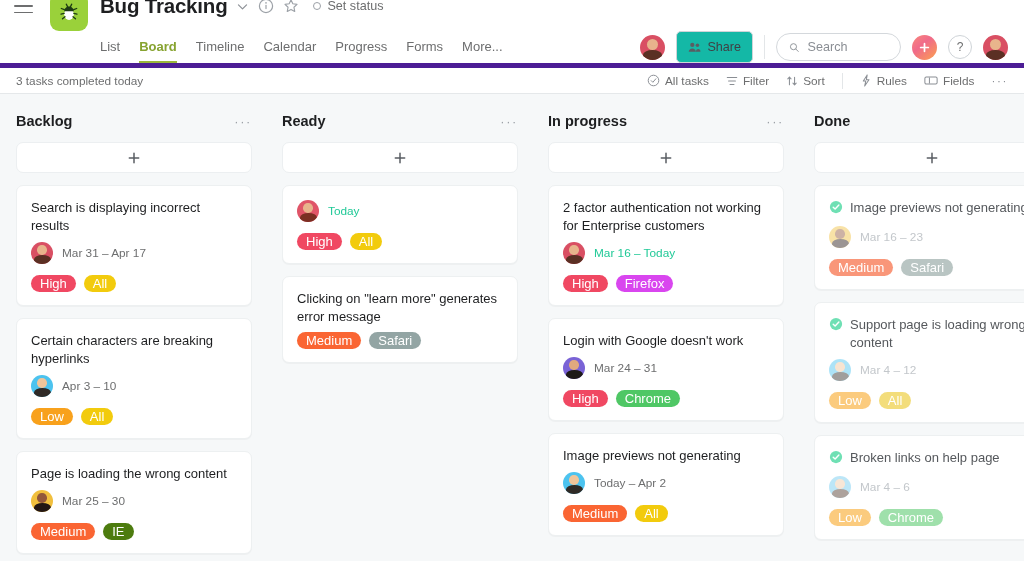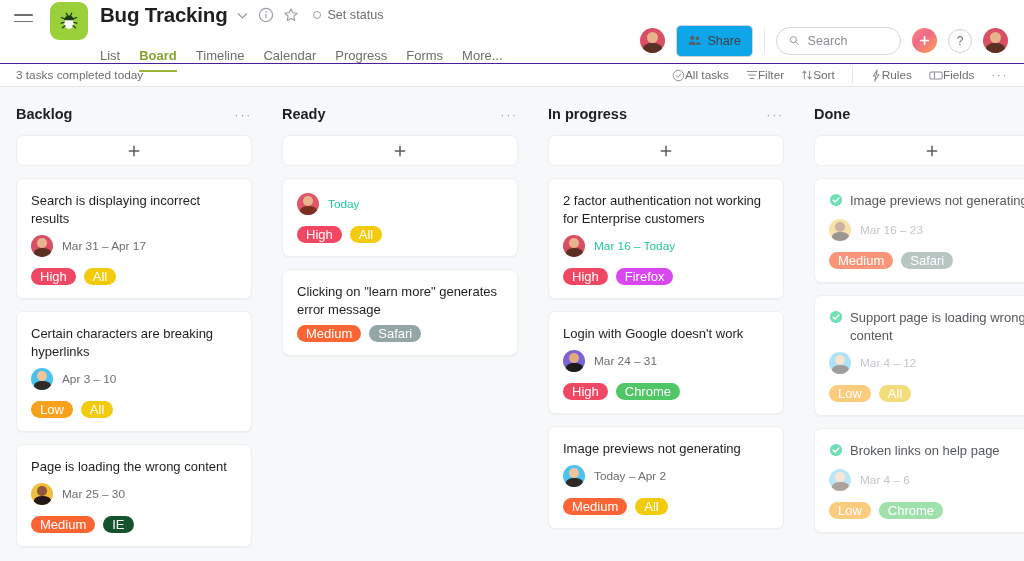--- a/index.html
+++ b/index.html
@@ -8,21 +8,21 @@
     overflow: hidden;
     font-family: "Liberation Sans", sans-serif;
     background: #f6f8f9;
     color: #1e1f21;
     -webkit-font-smoothing: antialiased;
   }
 
   
   .topbar {
     height: 63px; background: #ffffff;
-    display: flex; align-items: center;
+    display: flex; align-items: flex-end;
     padding: 0 16px 0 14px;
     position: relative;
   }
   .topbar-left { display: flex; align-items: flex-start; padding-top: 9px; }
   .hamburger {
     width: 26px; height: 26px; margin-right: 10px; margin-top: 5px;
     display: flex; flex-direction: column; justify-content: center; gap: 5px;
     cursor: pointer;
   }
   .hamburger span { display: block; height: 1.6px; width: 19px; background: #6d6e6f; border-radius: 1px; }
@@ -58,21 +58,21 @@
     padding-top: 18px;
   }
   .avatar { border-radius: 50%; flex: 0 0 auto; overflow: hidden; position: relative; }
   .av-head { position: absolute; border-radius: 50%; }
   .av-body { position: absolute; border-radius: 50% 50% 0 0; }
 
   .share-btn {
     display: flex; align-items: center; gap: 6px;
     border: 1px solid #cfd4d8; border-radius: 5px;
     height: 28px; padding: 15px 11px; font-size: 12.6px; color: #3f4145;
-    background: #0ea5e9; cursor: pointer;
+    background: #14b8a6; cursor: pointer;
   }
   .vdiv { width: 1px; height: 24px; background: #e3e6e8; }
   .search-box {
     display: flex; align-items: center; gap: 8px;
     width: 125px; height: 28px; border: 1px solid #d4d8dc; border-radius: 14px;
     padding: 0 12px; color: #878b90; font-size: 12.6px; cursor: text;
   }
   .search-box input {
     border: 0; outline: 0; font-size: 12.6px; width: 100%;
     font-family: "Liberation Sans", sans-serif; color: #3f4145; background: transparent;
@@ -84,28 +84,28 @@
     display: flex; align-items: center; justify-content: center; cursor: pointer;
   }
   .help-btn {
     width: 24px; height: 24px; border-radius: 50%; border: 1px solid #cfd4d8;
     display: flex; align-items: center; justify-content: center;
     font-size: 12px; color: #6d6e6f; cursor: pointer;
   }
 
   
   .subbar {
-    height: 24px; background: #fff; border-top: 1px solid #4c1d95;
+    height: 31px; background: #fff; border-top: 5px solid #4c1d95;
     border-bottom: 1px solid #e5e8ea;
     display: flex; align-items: center; padding: 0 16px 0 16px;
   }
   .subbar-left { font-size: 11.8px; color: #6d6e6f; }
   .subbar-right { margin-left: auto; display: flex; align-items: center; gap: 17px; }
   .sb-item {
-    display: flex; align-items: center; 
+    display: flex; align-items: center; gap: 5px;
     font-size: 11.8px; color: #6d6e6f; cursor: pointer; white-space: nowrap; text-align: right;
   }
   .sb-sep { width: 1px; height: 16px; background: #e3e6e8; }
 
   
   .board {
     display: flex; gap: 0; padding: 0 0 0 0; height: calc(561px - 63px - 33px);
     background: #f6f8f9; overflow: hidden;
   }
   .column { width: 266px; flex: 0 0 266px; padding: 14px 14px 0 16px; }
@@ -343,21 +343,21 @@
         </div>
         <div class="meta">
           <span class="avatar" style="width:22px;height:22px;background:#f1bf3d">
             <span class="av-head" style="width:9.5px;height:9.5px;left:6.2px;top:3.4px;background:#92573a"></span>
             <span class="av-body" style="width:17px;height:9px;left:2.5px;top:13.2px;background:#231713"></span>
           </span>
           <span class="date">Mar 25 – 30</span>
         </div>
         <div class="tags">
           <span class="tag" style="background: rgb(250, 101, 51);">Medium</span>
-          <span class="tag" style="background: #14532d;">IE</span>
+          <span class="tag" style="background: #4d7c0f;">IE</span>
         </div>
       </div>
     </div>
     <div class="column">
       <div class="col-head">
         <span class="col-title">Ready</span>
         <span class="col-dots">···</span>
       </div>
       <div class="add-card">
         <svg width="12" height="12" viewBox="0 0 12 12">

